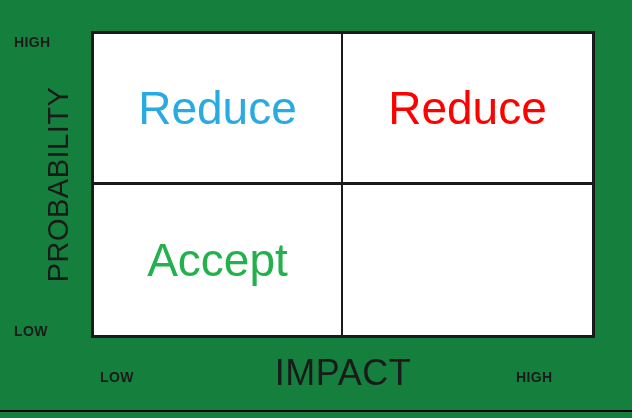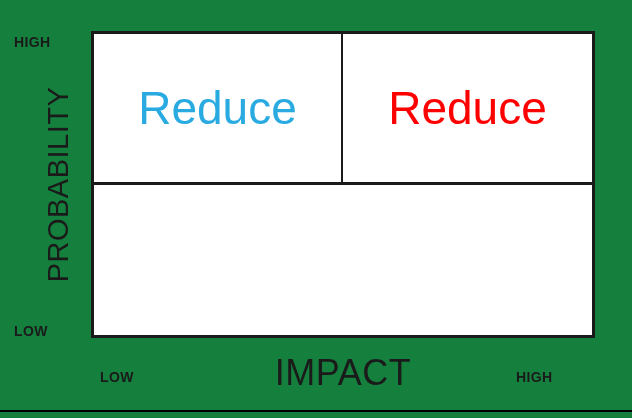--- a/index.html
+++ b/index.html
@@ -127,20 +127,23 @@
   <div id="matrix" style="border-color: rgb(26, 26, 26);">
 
     <div class="cell col-left row-top" style="border-right-color: rgb(26, 26, 26); border-bottom-color: rgb(26, 26, 26);">
       <span class="cell-label" style="color: rgb(41, 171, 226);">Reduce</span>
     </div>
 
     <div class="cell row-top" style="border-bottom-color: rgb(26, 26, 26);">
       <span class="cell-label" style="color: rgb(255, 0, 0);">Reduce</span>
     </div>
 
+    <div class="cell col-left" style="border-right-color: rgb(26, 26, 26);">
+      <span class="cell-label" style="color: rgb(34, 177, 76);">Accept</span>
+    </div>
 
 
   </div>
 
   <div id="x-axis-title">IMPACT</div>
 
   <div class="tick" id="x-tick-low">LOW</div>
 
   <div class="tick" id="x-tick-high">HIGH</div>
 

